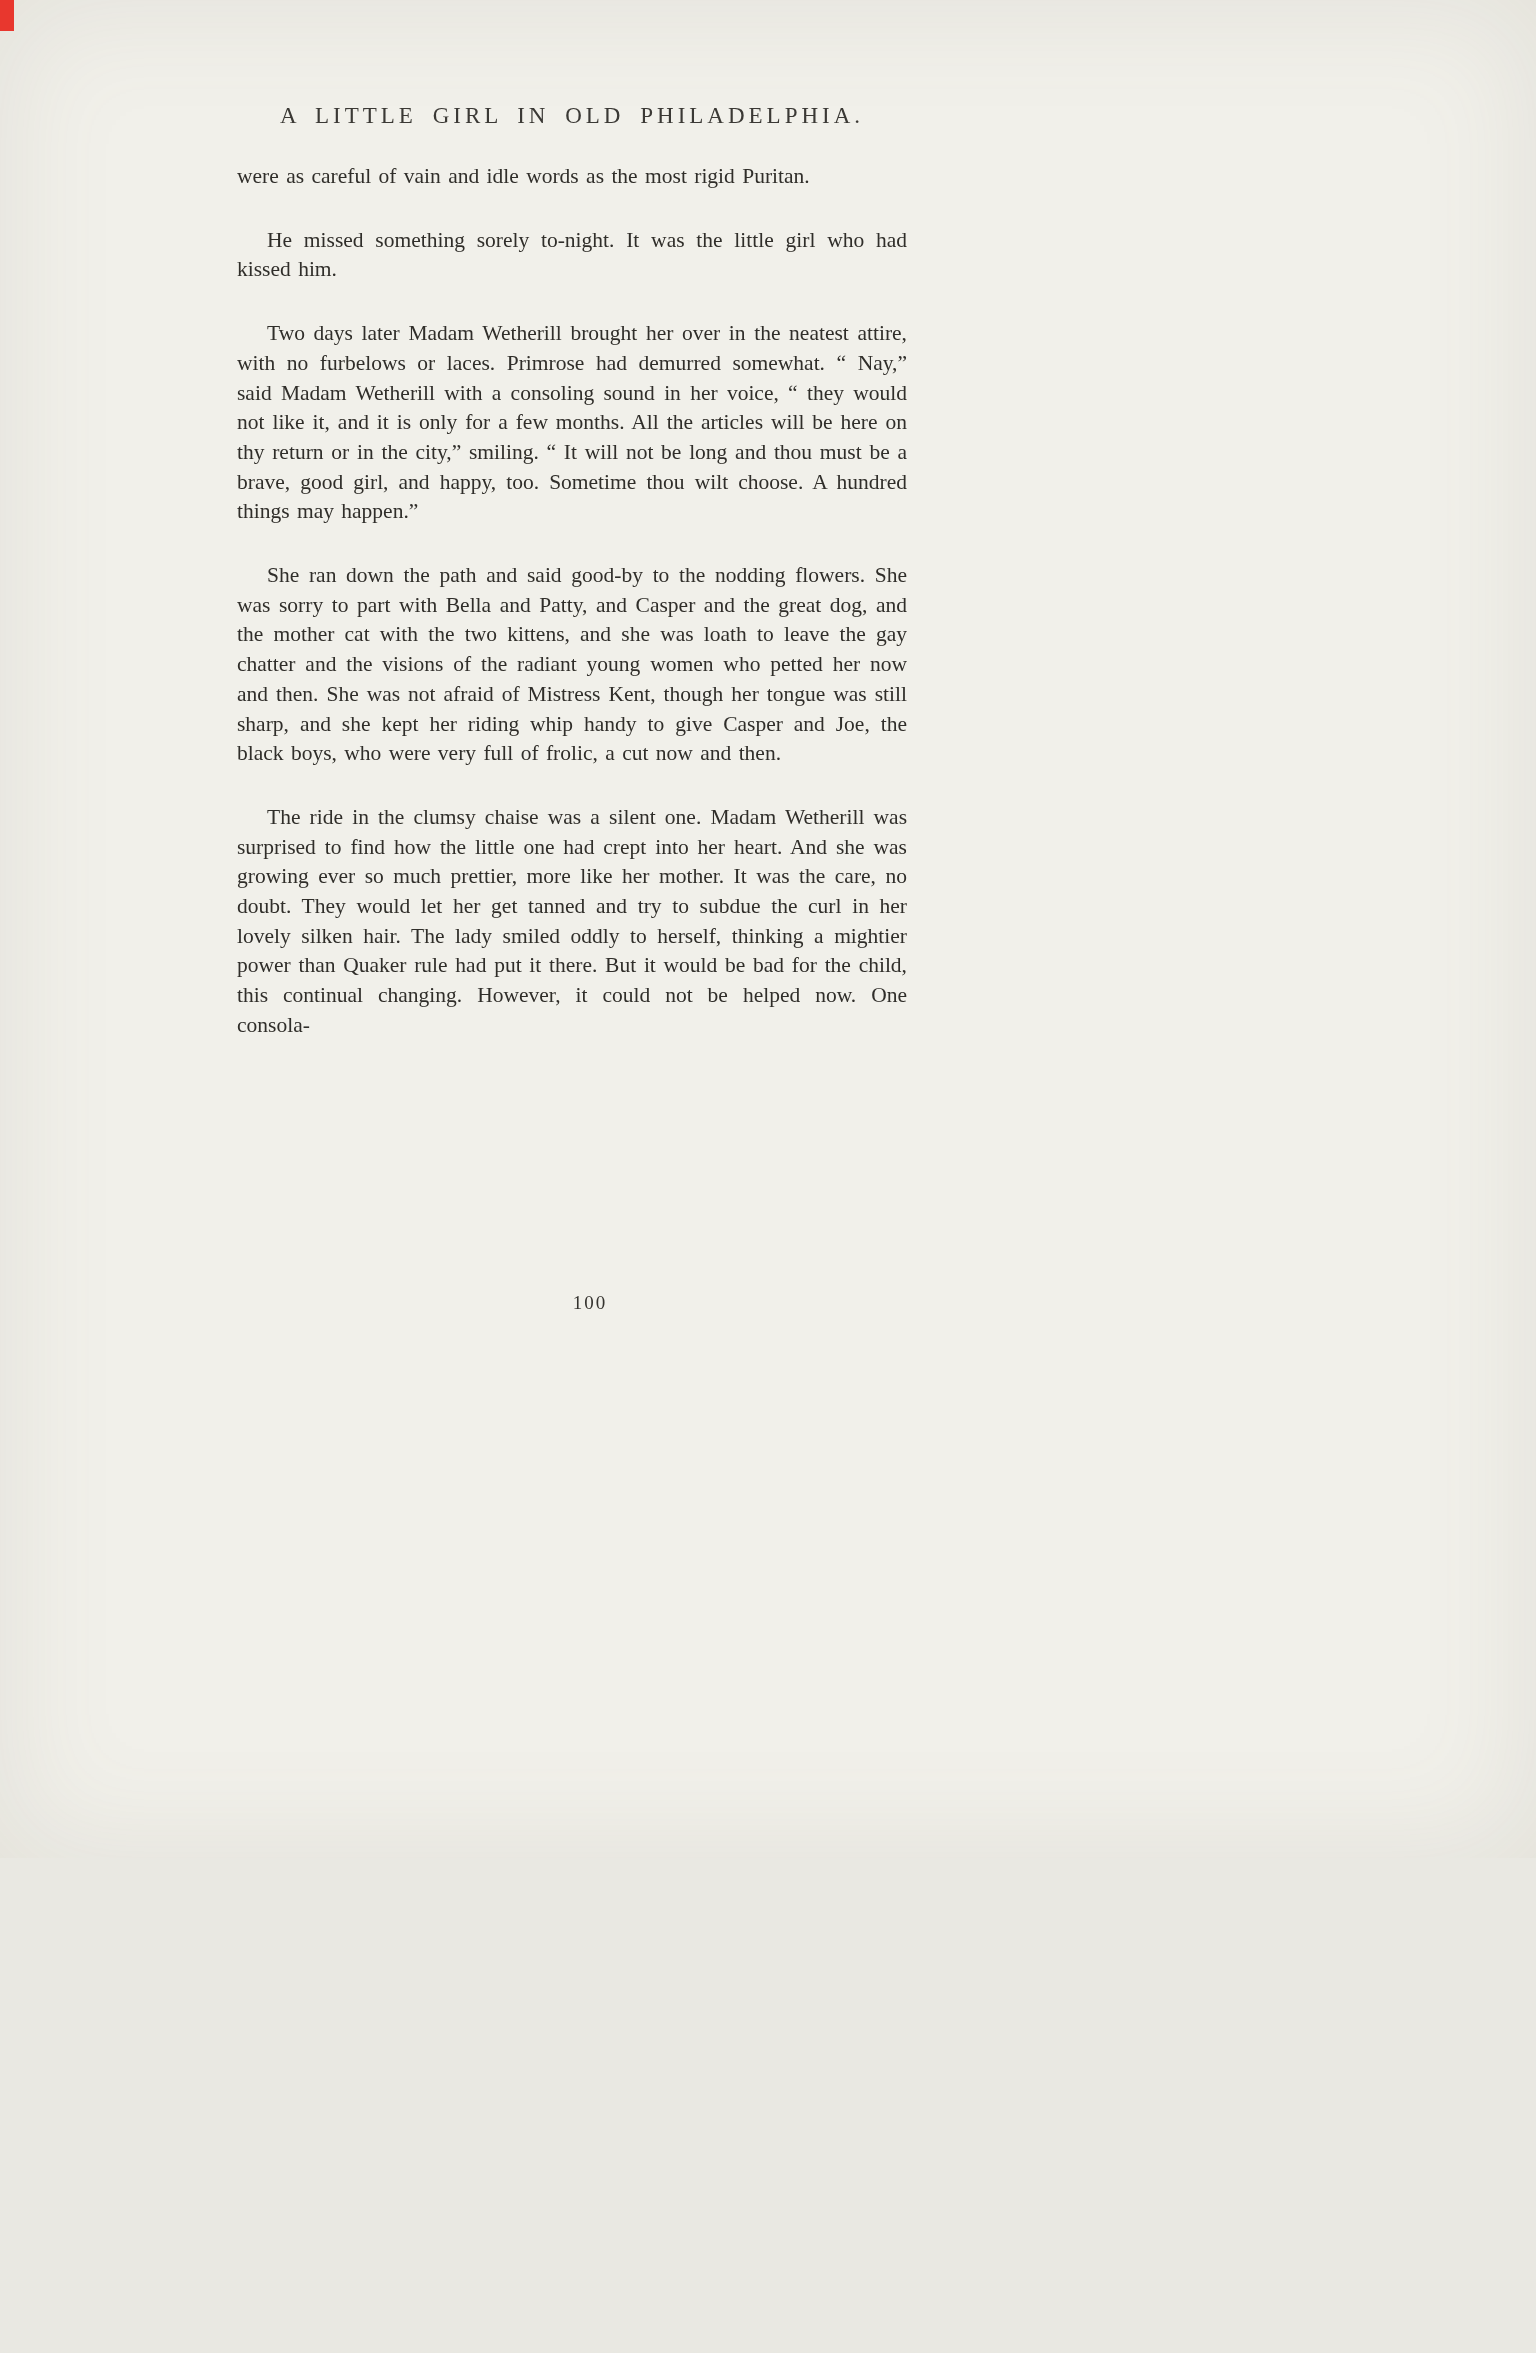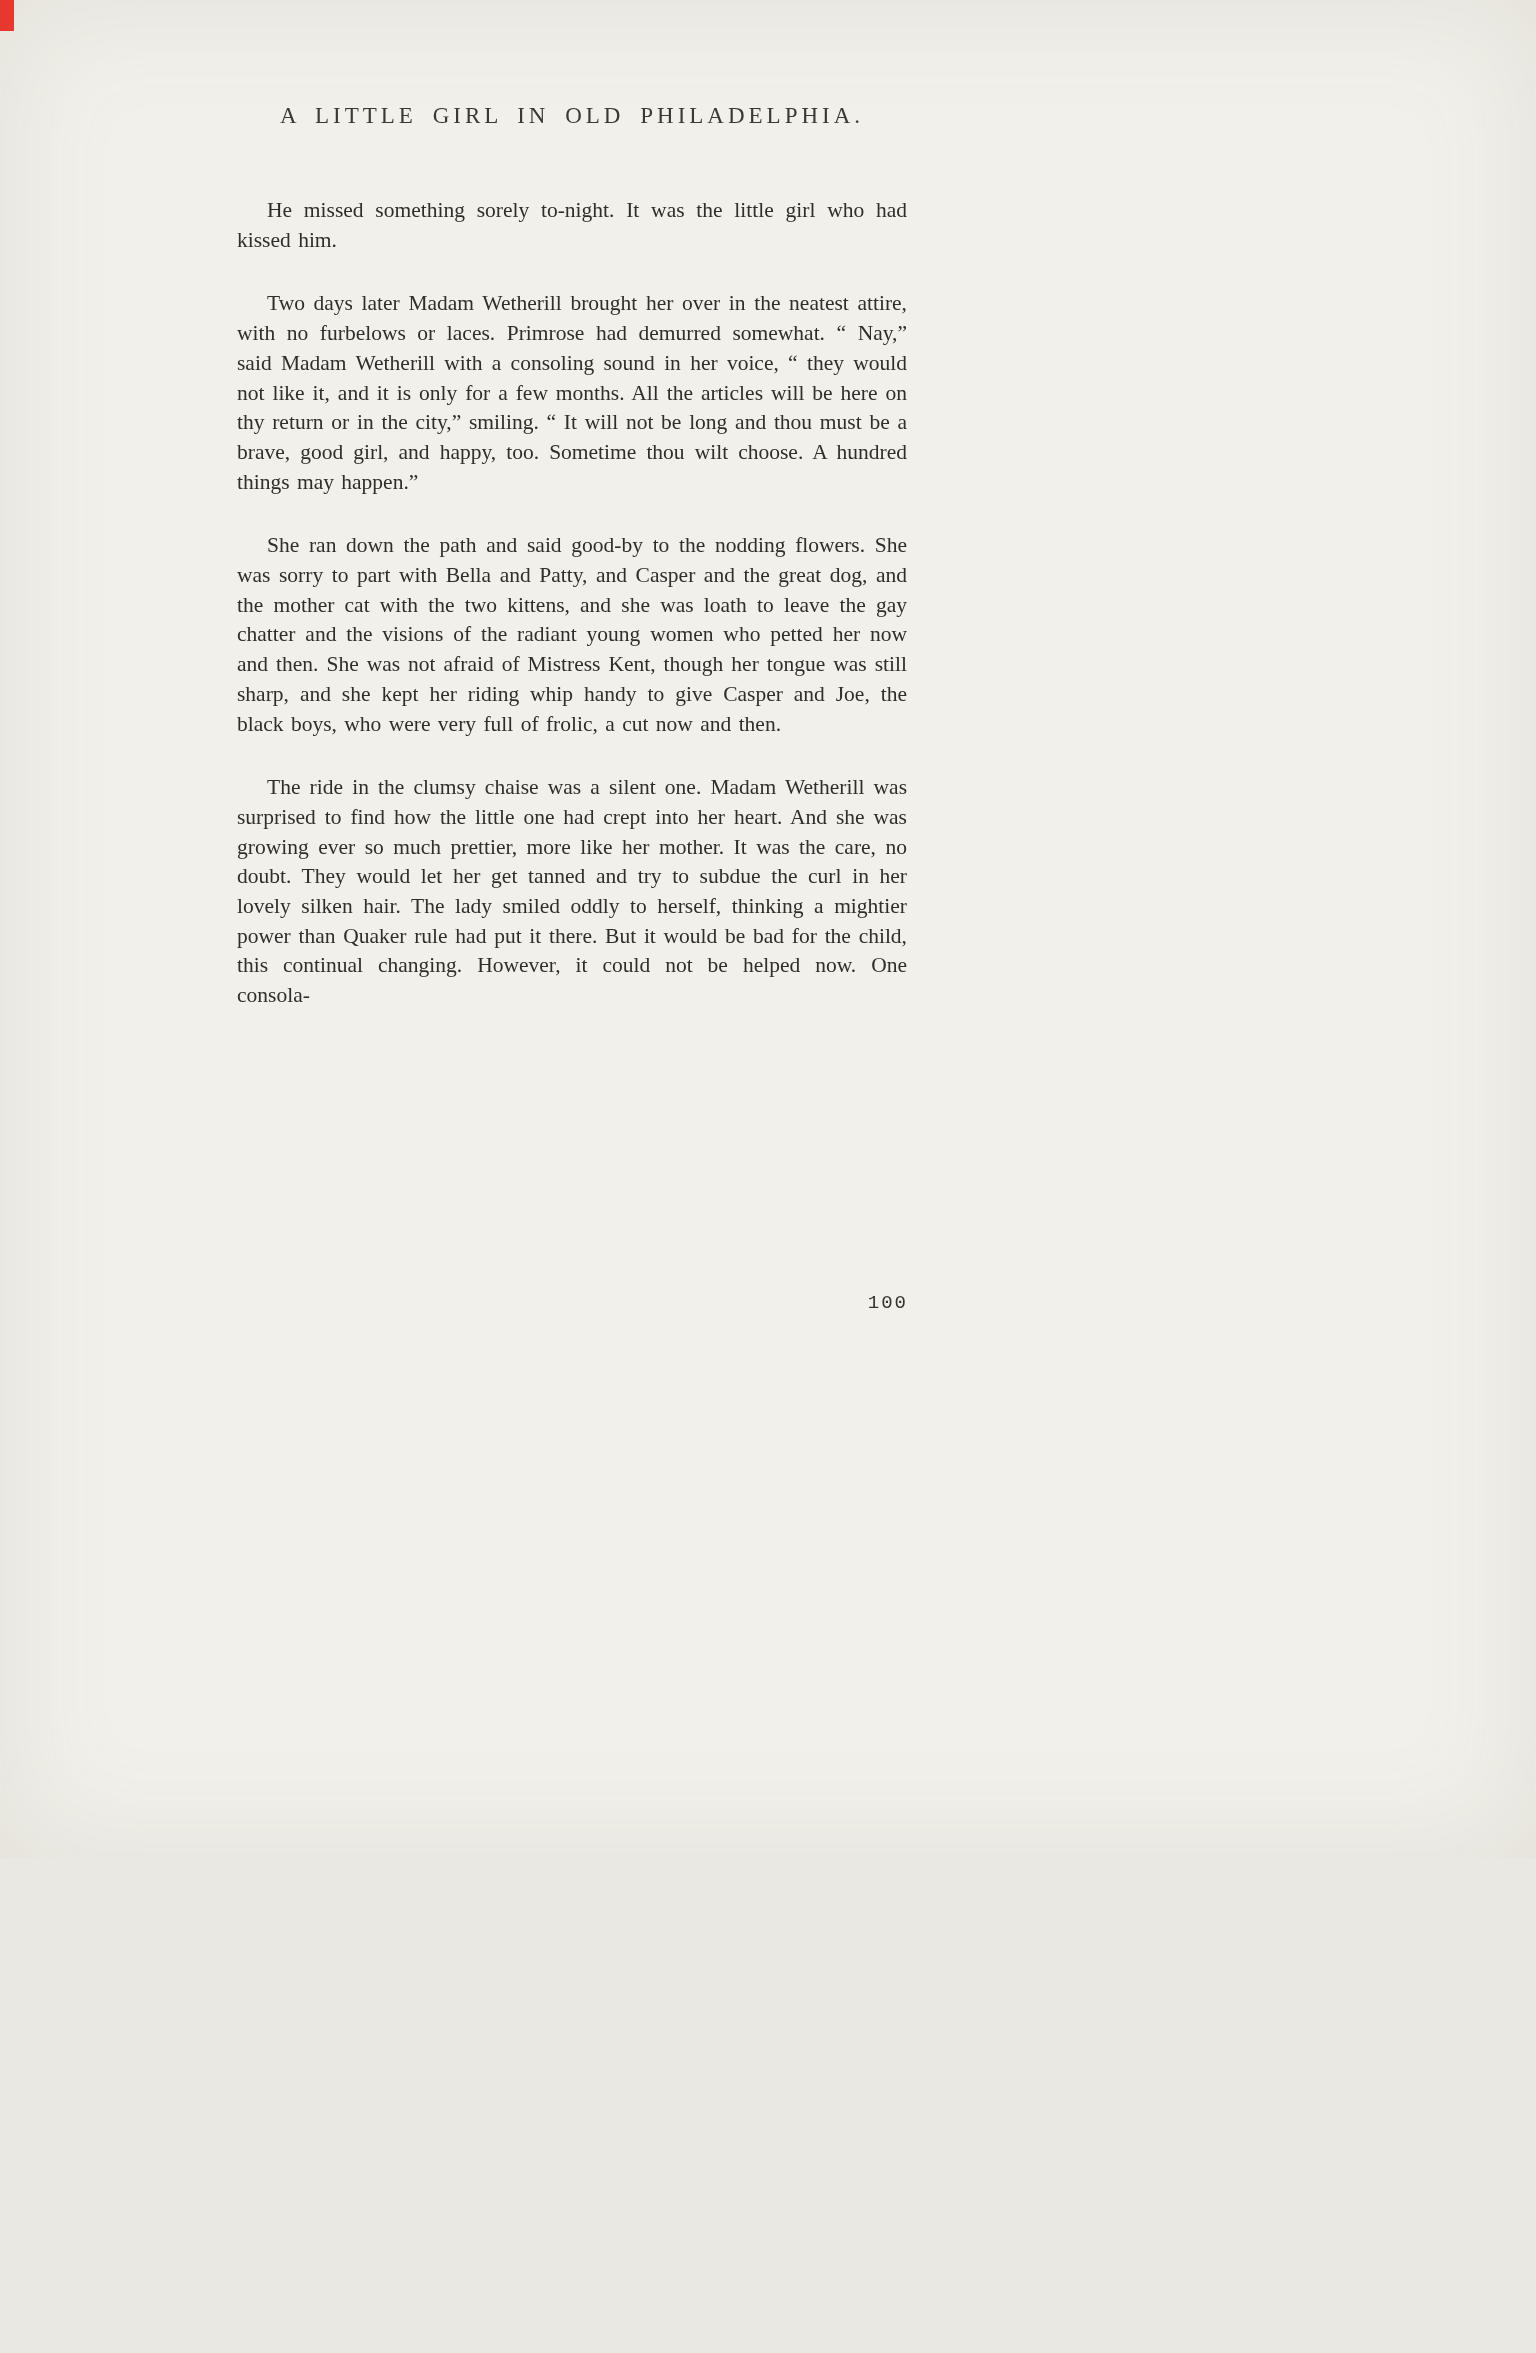--- a/index.html
+++ b/index.html
@@ -49,39 +49,39 @@
     margin: 0;
     word-spacing: 2px;
   }
   .text-block p.para.indent {
     text-indent: 30px;
     margin-top: 34px;
   }
   .page-number {
     position: absolute;
     top: 1292px;
-    left: 238px;
+    left: 255px;
     width: 670px;
-    text-align: right;
+    text-align: center;
     font-size: 19px;
     letter-spacing: 2px;
     color: #35332f;
-    font-family: Liberation Mono, monospace;
   }
 </style>
 </head>
 <body>
 
 <div class="page" style="background: rgb(241, 240, 234);">
 
   <div class="scan-edge" style="background: rgb(232, 55, 46);"></div>
 
   <div class="running-head">A LITTLE GIRL IN OLD PHILADELPHIA.</div>
 
   <div class="text-block" style="color: rgb(48, 46, 42);">
+      <p class="para">were as careful of vain and idle words as the most rigid Puritan.</p>
       <p class="para indent">He missed something sorely to-night.  It was the little girl who had kissed him.</p>
       <p class="para indent">Two days later Madam Wetherill brought her over in the neatest attire, with no furbelows or laces.  Primrose had demurred somewhat.  “ Nay,” said Madam Wetherill with a consoling sound in her voice, “ they would not like it, and it is only for a few months.  All the articles will be here on thy return or in the city,” smiling.  “ It will not be long and thou must be a brave, good girl, and happy, too.  Sometime thou wilt choose.  A hundred things may happen.”</p>
       <p class="para indent">She ran down the path and said good-by to the nodding flowers.  She was sorry to part with Bella and Patty, and Casper and the great dog, and the mother cat with the two kittens, and she was loath to leave the gay chatter and the visions of the radiant young women who petted her now and then.  She was not afraid of Mistress Kent, though her tongue was still sharp, and she kept her riding whip handy to give Casper and Joe, the black boys, who were very full of frolic, a cut now and then.</p>
       <p class="para indent">The ride in the clumsy chaise was a silent one.  Madam Wetherill was surprised to find how the little one had crept into her heart.  And she was growing ever so much prettier, more like her mother.  It was the care, no doubt.  They would let her get tanned and try to subdue the curl in her lovely silken hair.  The lady smiled oddly to herself, thinking a mightier power than Quaker rule had put it there.  But it would be bad for the child, this continual changing.  However, it could not be helped now.  One consola-</p>
     </div>
 
   <div class="page-number">100</div>
 
 </div>
 

